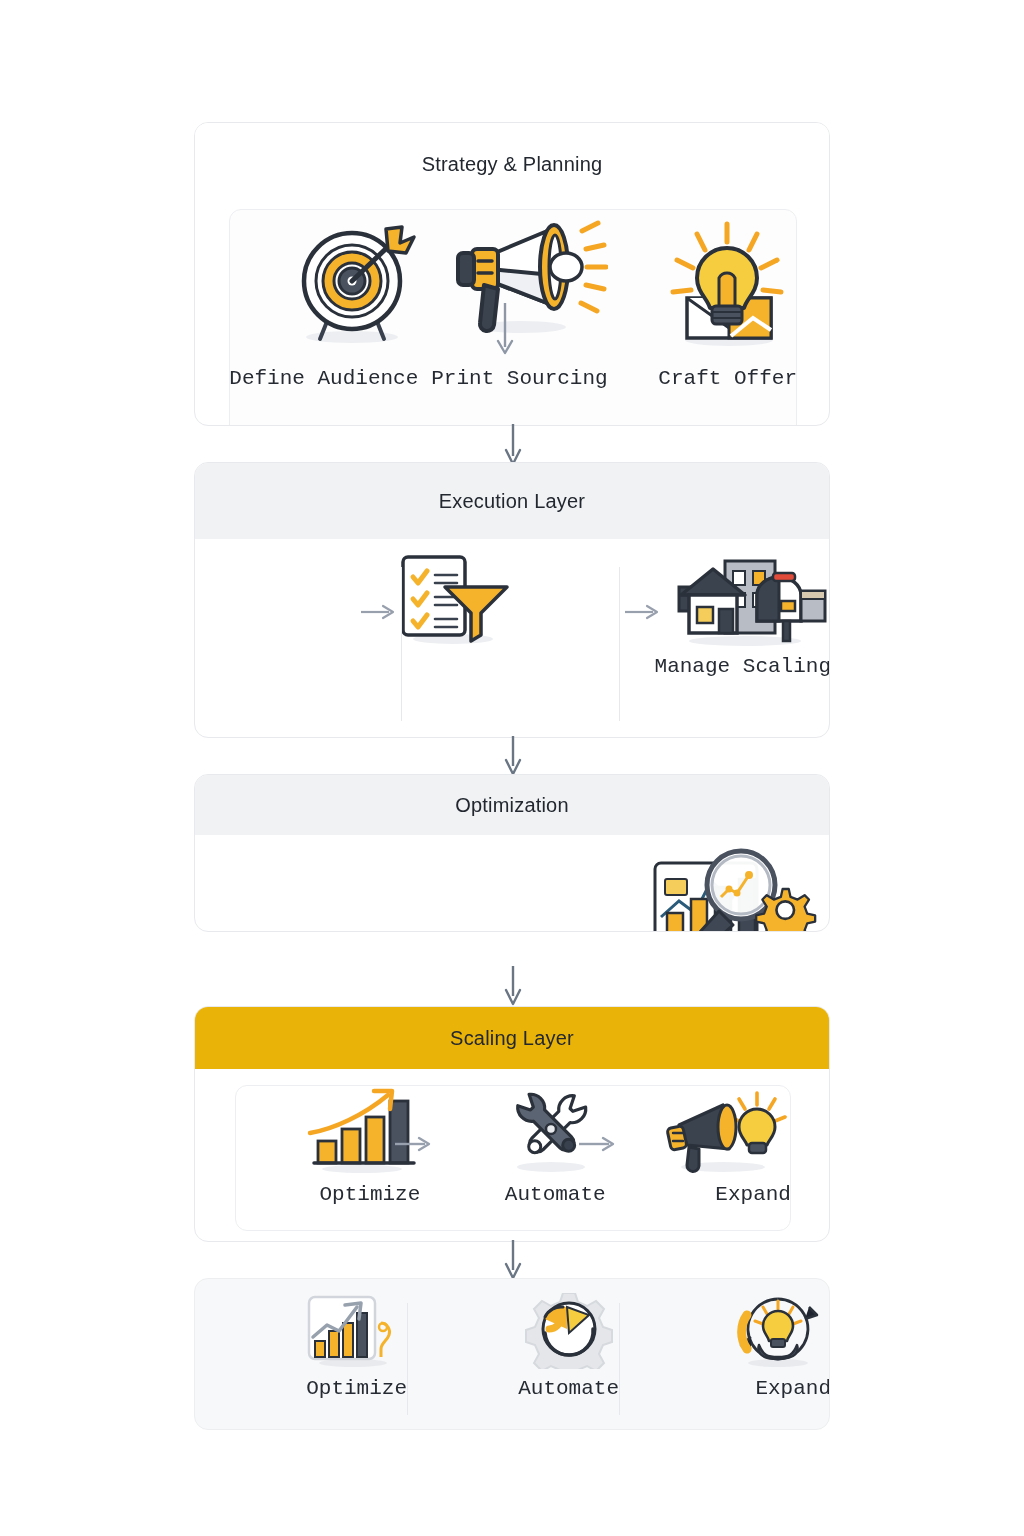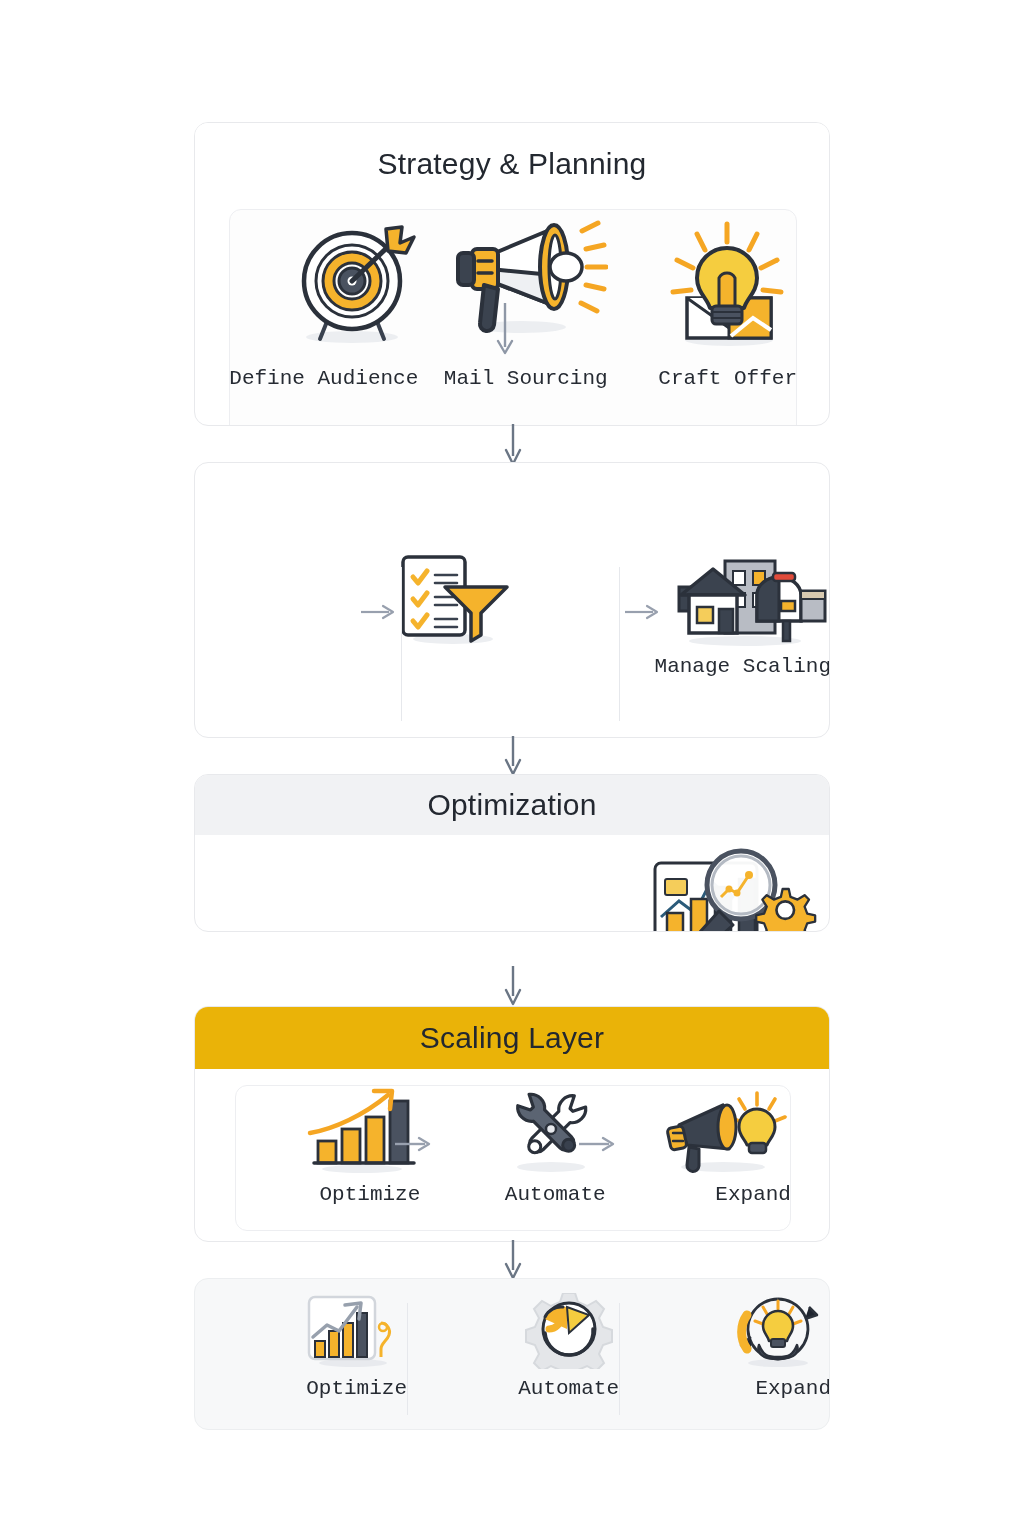--- a/index.html
+++ b/index.html
@@ -37,21 +37,21 @@
     display: flex;
     align-items: center;
     justify-content: center;
     box-sizing: border-box;
   }
   .header-grey  { background: #f1f2f4; }
   .header-amber { background: #eab308; }
   .header-plain { background: #ffffff; }
 
   .section-title {
-    font-size: 30px;
+    font-size: 20px;
     font-weight: 400;
     letter-spacing: 0.2px;
     color: #232830;
     text-align: center;
   }
 
   
   .inner-panel {
     position: absolute;
     border: 1px solid #edeef1;
@@ -154,21 +154,21 @@
             <ellipse cx="118" cy="48" rx="16" ry="14" fill="#ffffff" stroke="#2b313b" stroke-width="3.5"></ellipse>
             <g stroke="#f5a623" stroke-width="5" stroke-linecap="round">
               <path d="M134 12 L150 4"></path>
               <path d="M138 30 L156 26"></path>
               <path d="M139 48 L158 48"></path>
               <path d="M138 66 L156 70"></path>
               <path d="M133 84 L149 92"></path>
             </g>
           </svg>
         </div>
-        <div class="item-label">Mail Sourcing</div>
+        <div class="item-label">Print Sourcing</div>
       </div>
 
       <div class="item-col">
         <div class="item-icon" style="height:150px;">
           <svg width="140" height="132" viewBox="0 0 140 132">
             <ellipse cx="72" cy="122" rx="44" ry="6" fill="#eceef1"></ellipse>
             <g stroke="#f5a623" stroke-width="5" stroke-linecap="round">
               <path d="M70 6 L70 24"></path>
               <path d="M40 16 L48 32"></path>
               <path d="M100 16 L92 32"></path>
@@ -201,20 +201,23 @@
 
   <div class="v-arrow" style="left:502px; top:424px; width:22px; height:44px;">
     <svg width="22" height="44" viewBox="0 0 22 44">
       <path d="M11 0 L11 32" stroke="#6b7685" stroke-width="2.4" fill="none"></path>
       <path d="M4 26 L11 40 L18 26" stroke="#6b7685" stroke-width="2.4" fill="none" stroke-linecap="round" stroke-linejoin="round"></path>
     </svg>
   </div>
 
   <div class="card" style="left:194px; top:462px; width:636px; height:276px;">
 
+    <div class="header-strip header-grey" style="height:76px;">
+      <div class="section-title">Execution Layer</div>
+    </div>
 
     <div class="items-row" style="left:0px; top:88px; width:636px; height:186px;">
 
       <div class="item-col">
         <div class="item-icon" style="height:96px;">
           <svg width="120" height="96" viewBox="0 0 120 96">
             <ellipse cx="60" cy="88" rx="40" ry="5" fill="#eceef1"></ellipse>
             <rect x="10" y="6" width="62" height="78" rx="5" fill="#ffffff" stroke="#2b313b" stroke-width="3.5"></rect>
             <g stroke="#f5b32c" stroke-width="5" stroke-linecap="round" stroke-linejoin="round" fill="none">
               <path d="M20 26 L25 32 L34 20"></path>

